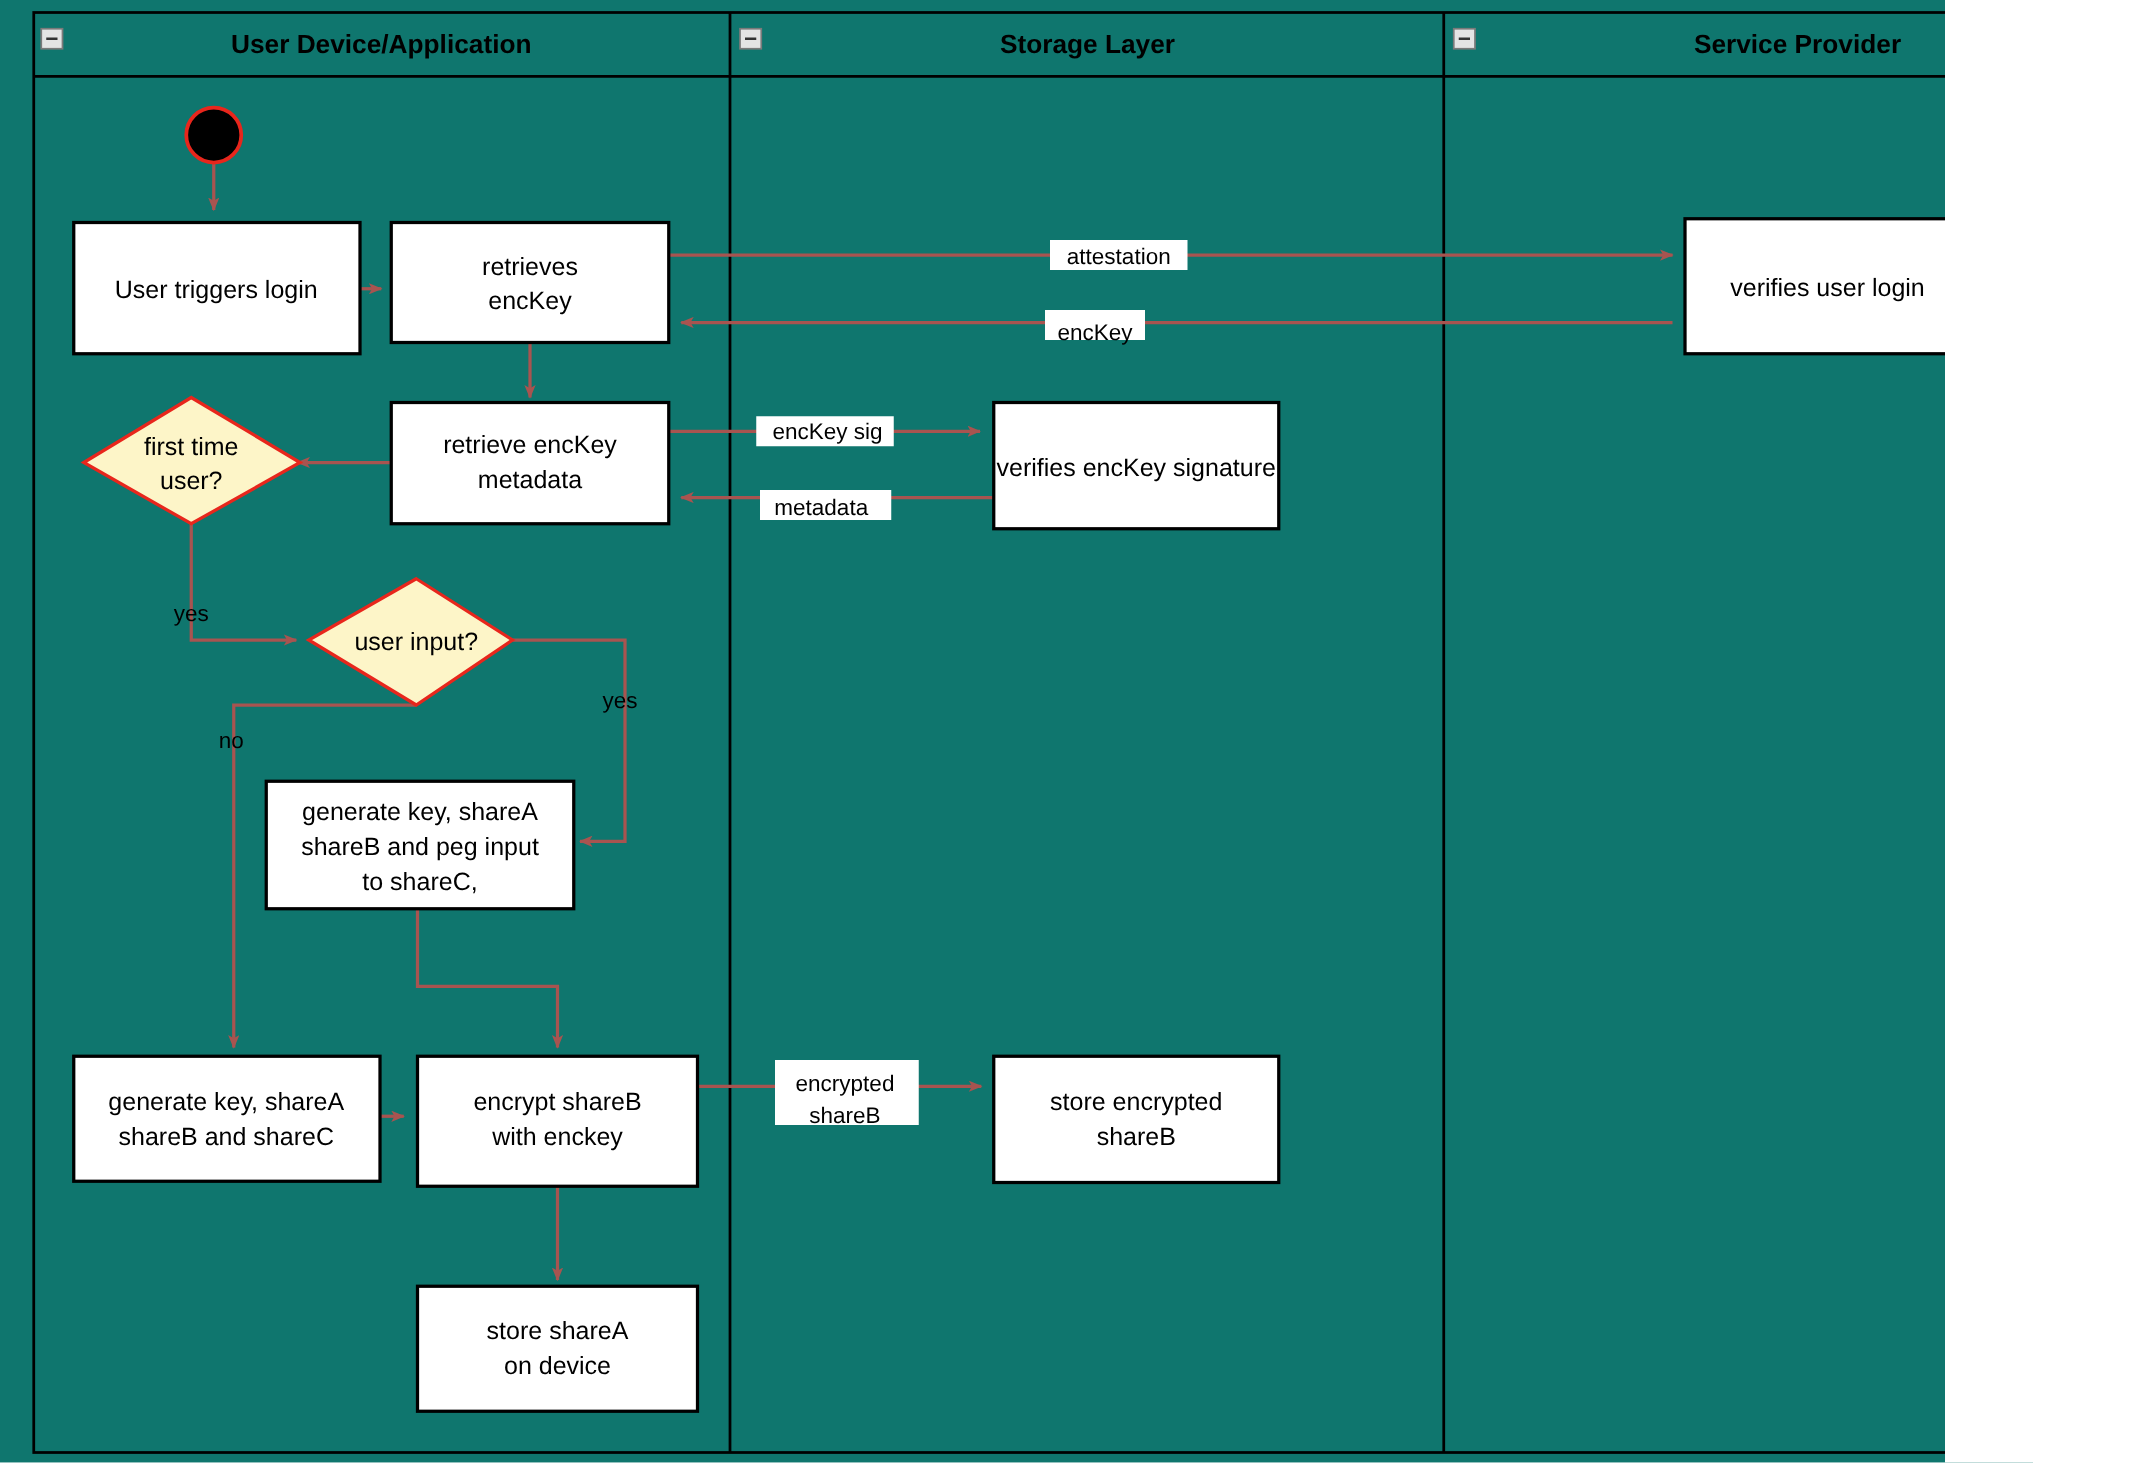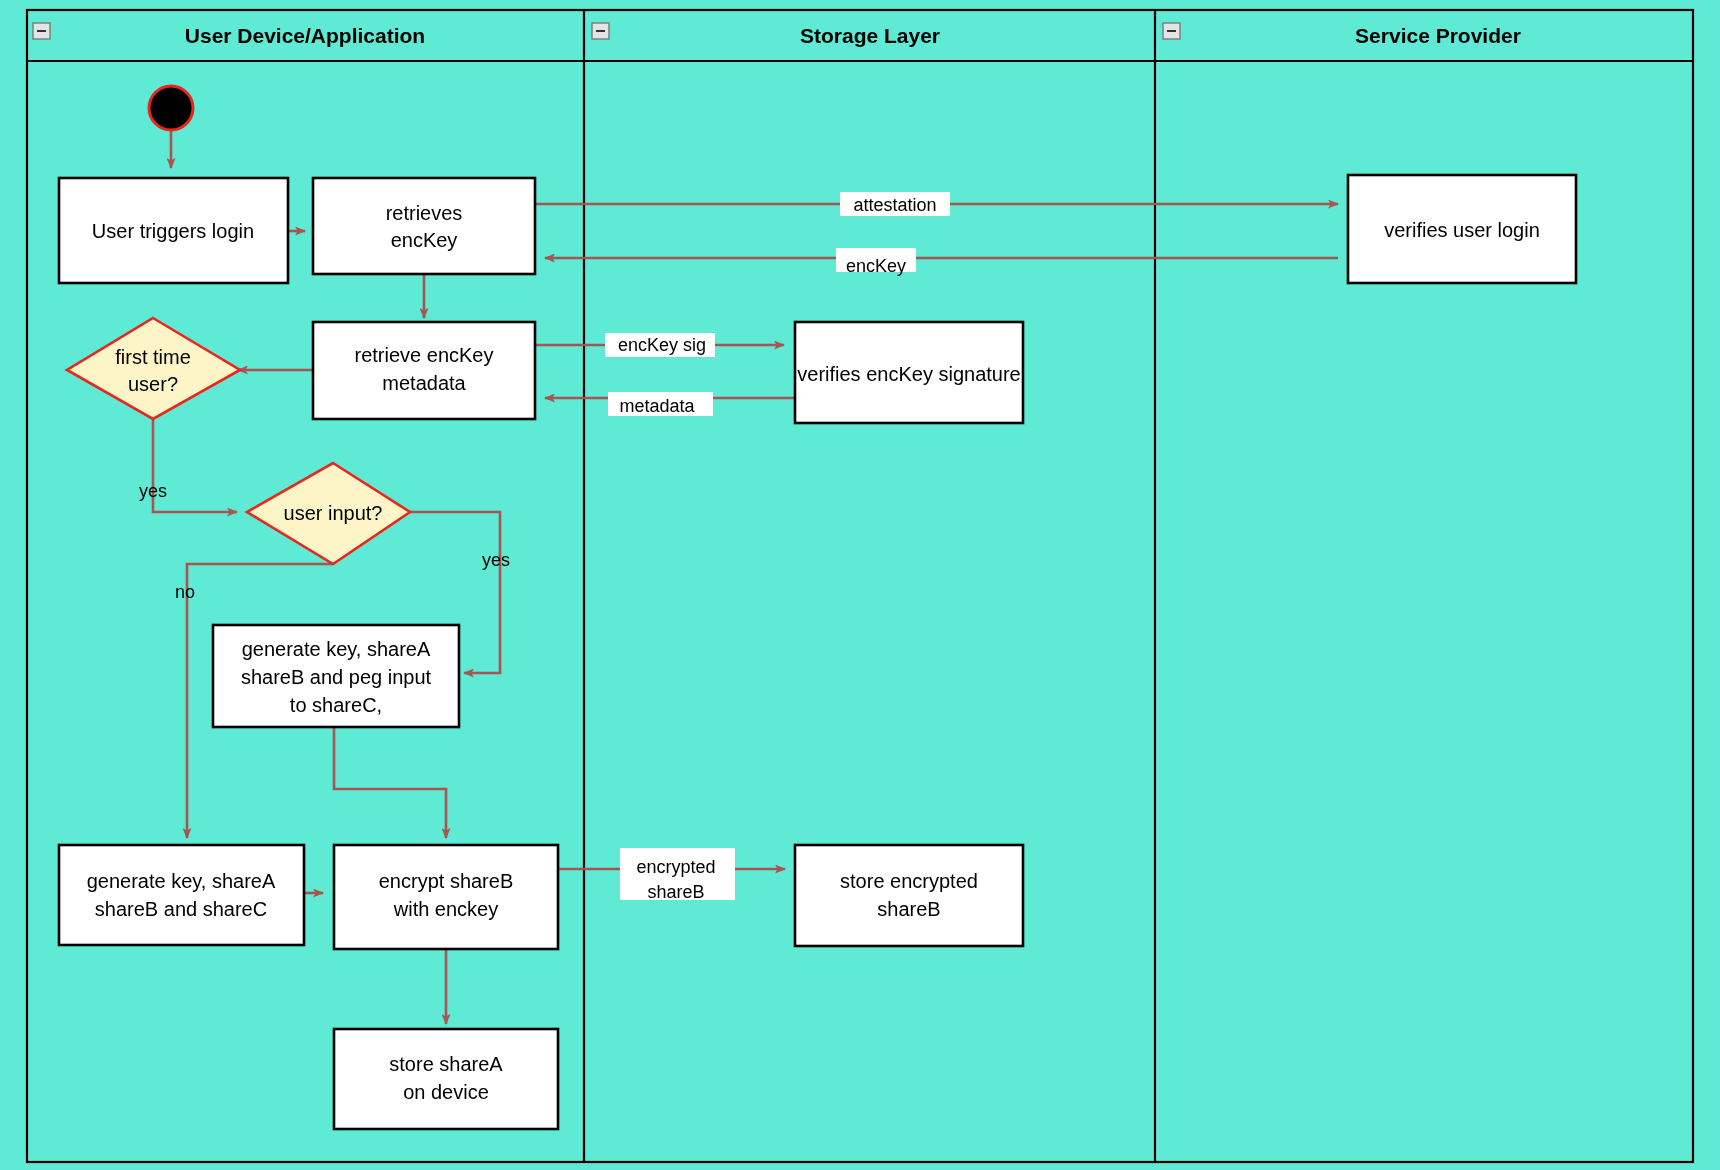--- a/index.html
+++ b/index.html
@@ -3,23 +3,23 @@
 <meta charset="utf-8">
 <style>
   html, body {
     margin: 0;
     padding: 0;
     background: #ffffff;
     font-family: "Liberation Sans", sans-serif;
   }
   #canvas {
     position: relative;
-    width: 1720px;
+    width: 1556px;
     height: 1170px;
-    background: #5eead4;
+    background: #0f766e;
     overflow: hidden;
   }
   svg.layer {
     position: absolute;
     top: 0;
     left: 0;
     width: 1720px;
     height: 1170px;
   }
   .lane-title {

